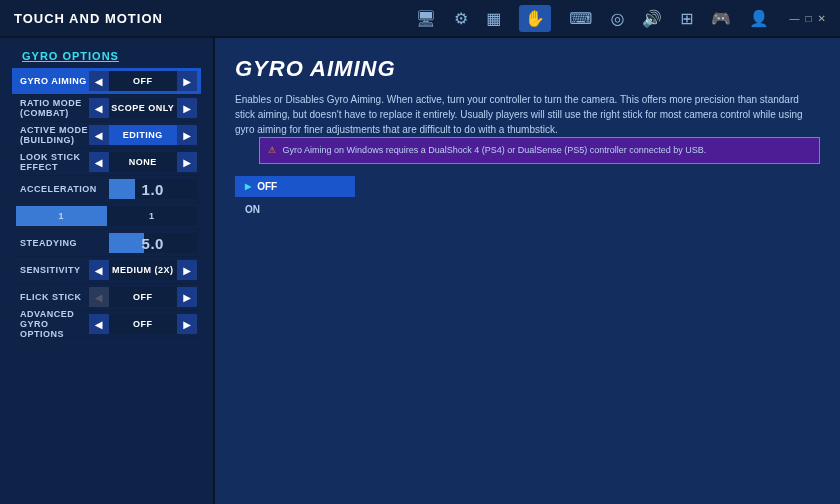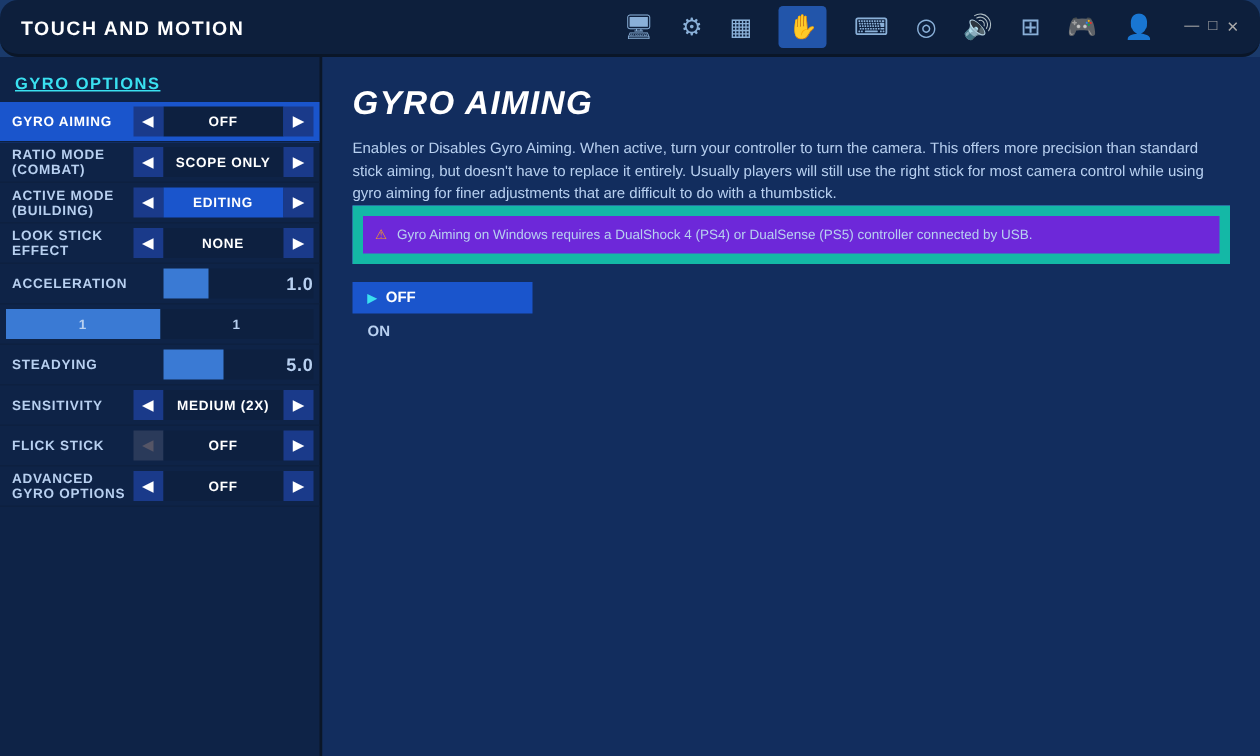--- a/index.html
+++ b/index.html
@@ -13,21 +13,20 @@
     }
 
     
     .top-bar {
       background: #0d1f3c;
       height: 38px;
       display: flex;
       align-items: center;
       padding: 0 14px;
       border-bottom: 2px solid #0a1628;
-      border-radius: 12px;
     }
     .top-bar-title {
       color: white;
       font-size: 13px;
       font-weight: bold;
       letter-spacing: 1px;
       flex: 1;
     }
     .top-bar-icons {
       display: flex;
@@ -57,21 +56,21 @@
     .main {
       display: flex;
       height: calc(504px - 38px);
     }
 
     
     .left-panel {
       width: 215px;
       background: #0e2347;
       border-right: 2px solid #0a1628;
-      padding: 8px 0;
+      padding: 8px 12px;
       flex-shrink: 0;
     }
     .section-title {
       color: #3ae0f0;
       font-size: 11px;
       font-weight: bold;
       padding: 4px 10px 6px 10px;
       letter-spacing: 1px;
       text-decoration: underline;
     }
@@ -144,22 +143,22 @@
       height: 100%;
       background: #3a7ad4;
       position: absolute;
       left: 0;
       top: 0;
     }
     .slider-text {
       position: relative;
       z-index: 1;
       width: 100%;
-      text-align: right;
-      font-size: 12px;
+      text-align: center;
+      font-size: 15px;
       font-weight: bold;
     }
 
     
     .split-value {
       flex: 1;
       display: flex;
       height: 20px;
     }
     .split-left {
@@ -193,27 +192,28 @@
       margin-bottom: 10px;
       font-style: italic;
     }
     .help-text {
       font-size: 10px;
       color: #b8d0f0;
       line-height: 1.5;
       margin-bottom: 0;
     }
     .warning-box {
-      background: #6d28d9;
-      border: 7px solid #14b8a6;
+      background: #4c1d95;
+      border: 1px solid #14b8a6;
       padding: 6px 8px;
       font-size: 9px;
       color: #b8d0f0;
       margin-bottom: 12px;
       line-height: 1.4;
+      margin-left: 24px;
     }
     .warning-icon {
       color: #f0a020;
       margin-right: 4px;
     }
 
     .dropdown-options {
       margin-top: 8px;
     }
     .dropdown-item {

